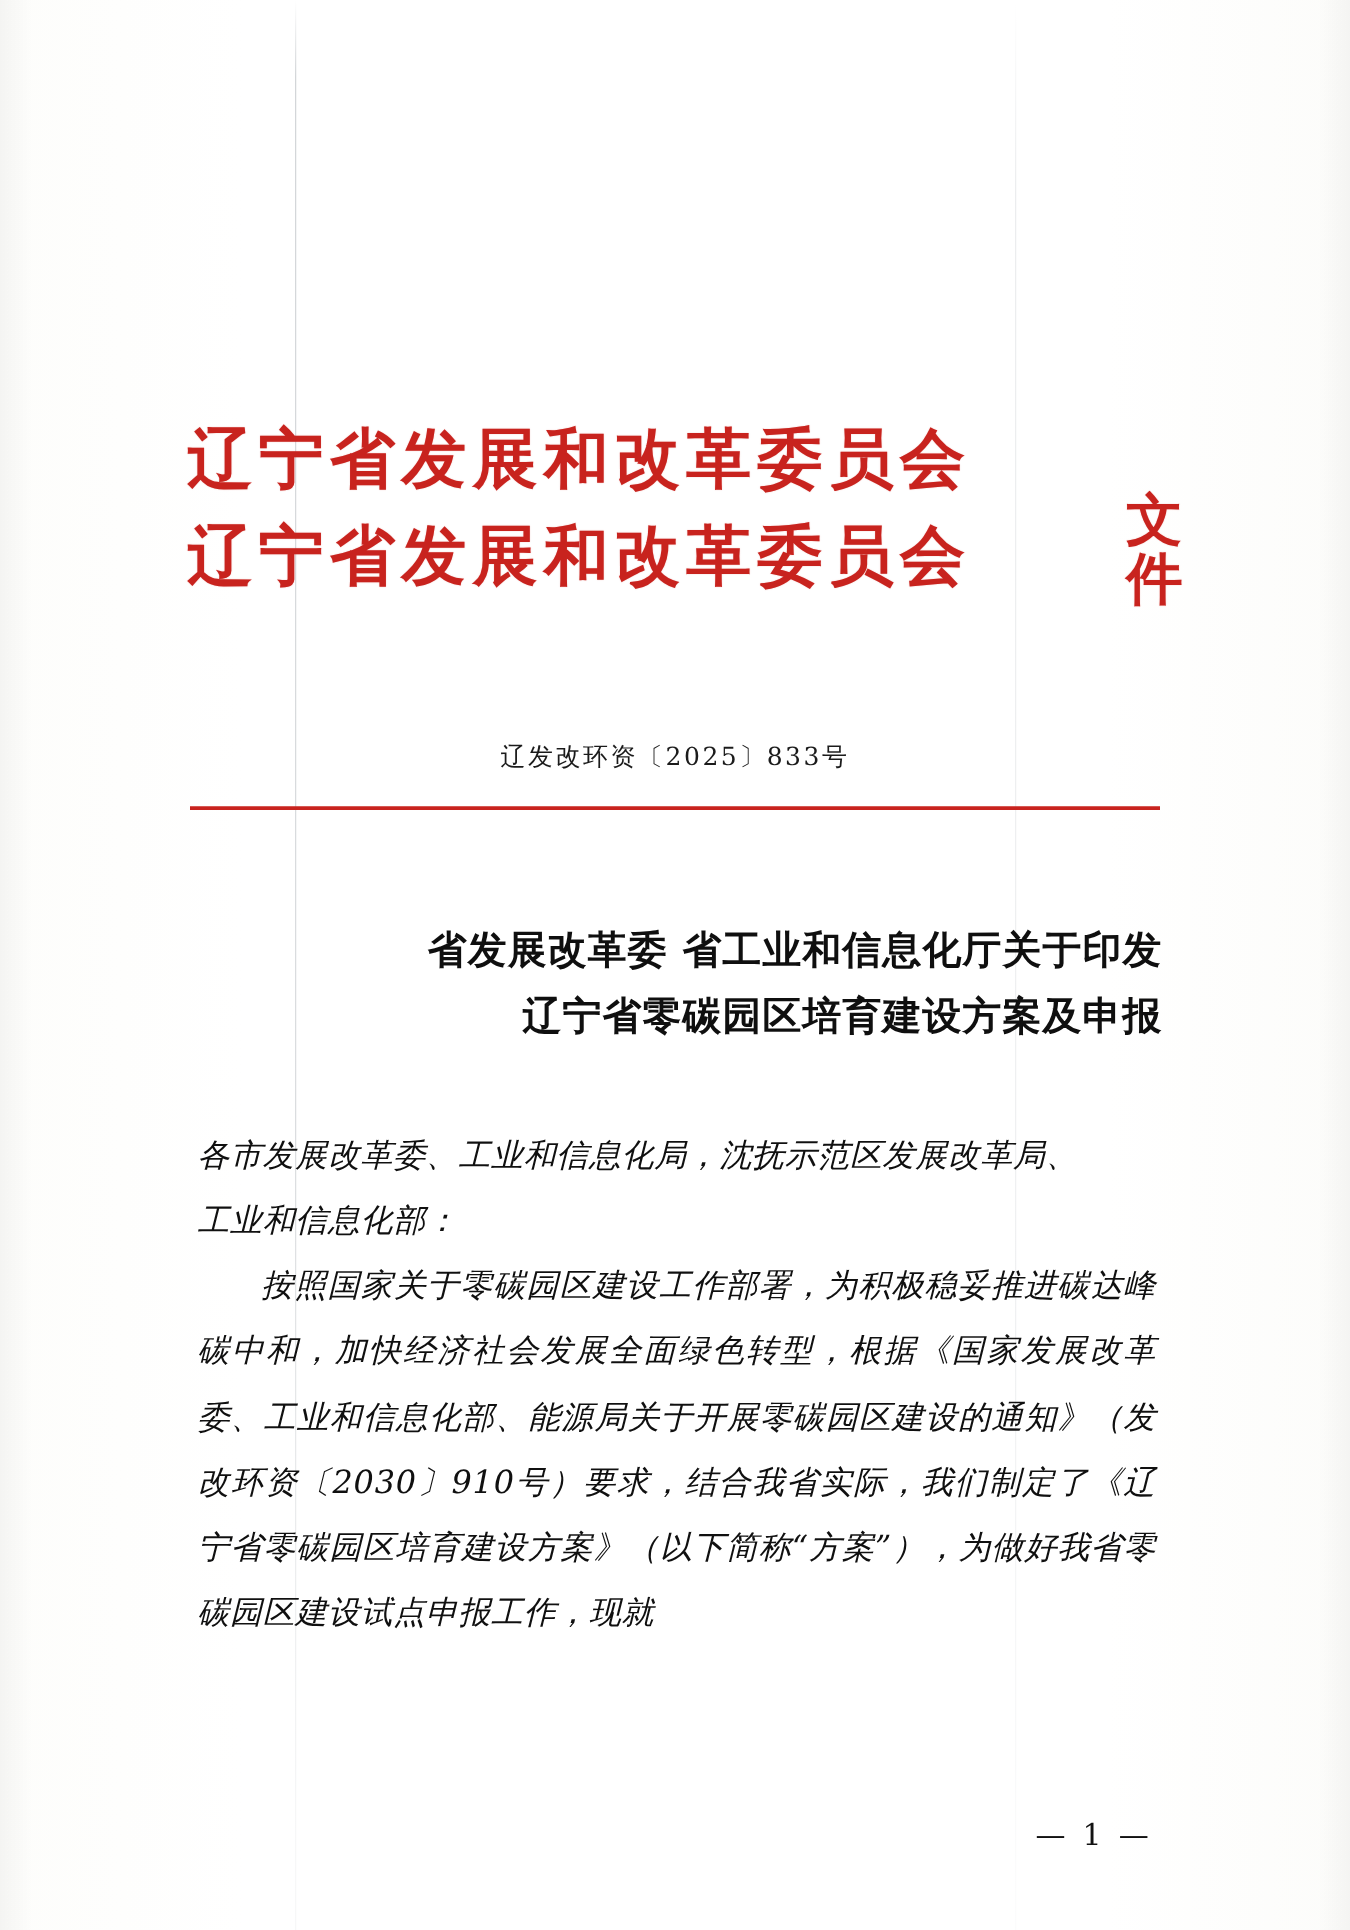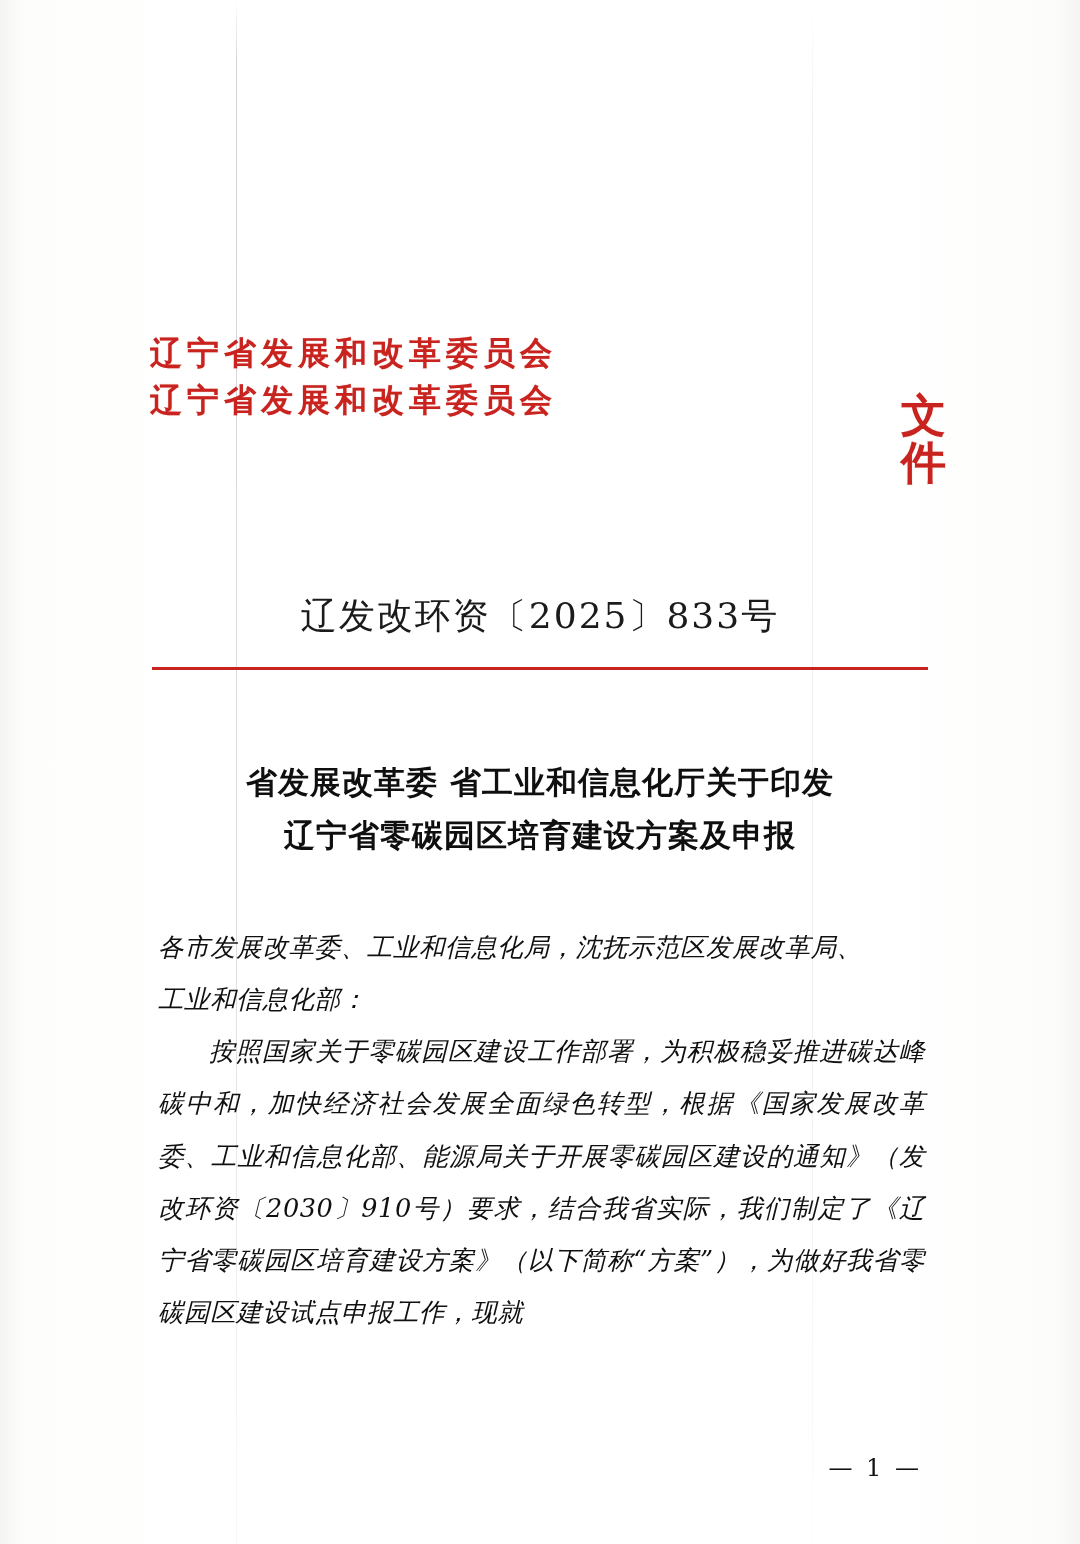--- a/index.html
+++ b/index.html
@@ -59,21 +59,21 @@
     padding-right: 130px;
     position: relative;
     height: 200px;
   }
   .mast-lines {
     color: #c8231e;
     font-family: "DejaVu Serif", "Liberation Serif", serif;
     font-weight: bold;
   }
   .mast-line {
-    font-size: 32px;
+    font-size: 52px;
     letter-spacing: 5px;
     line-height: 1.48;
     white-space: nowrap;
     text-shadow: 0 0 1px rgba(200,35,30,0.35);
   }
   .mast-word {
     position: absolute;
     right: 132px;
     top: 62px;
     color: #c8231e;
@@ -87,41 +87,41 @@
   .mast-word span { display: block; }
 
   
   .docnum-wrap {
     margin-top: 62px;
     text-align: center;
   }
   .docnum {
     display: inline-block;
     color: #1b1b1b;
-    font-size: 36px;
+    font-size: 20px;
     letter-spacing: 2px;
     font-family: "DejaVu Serif", "Liberation Serif", serif;
   }
   .red-rule {
     margin: 26px 152px 0 152px;
     height: 3px;
     background: #c8231e;
   }
 
   
   .title {
     margin: 86px 150px 0 150px;
     text-align: center;
     color: #0f0f0f;
     font-weight: bold;
     font-size: 31px;
     line-height: 1.72;
     letter-spacing: 1px;
   }
-  .title-line { white-space: nowrap; }
+  .title-line { white-space: nowrap; text-align: right; }
 
   
   .body-text {
     margin: 58px 155px 0 158px;
     color: #101010;
     font-size: 25.5px;
     line-height: 2.05;
     letter-spacing: 0.6px;
     text-align: justify;
   }

